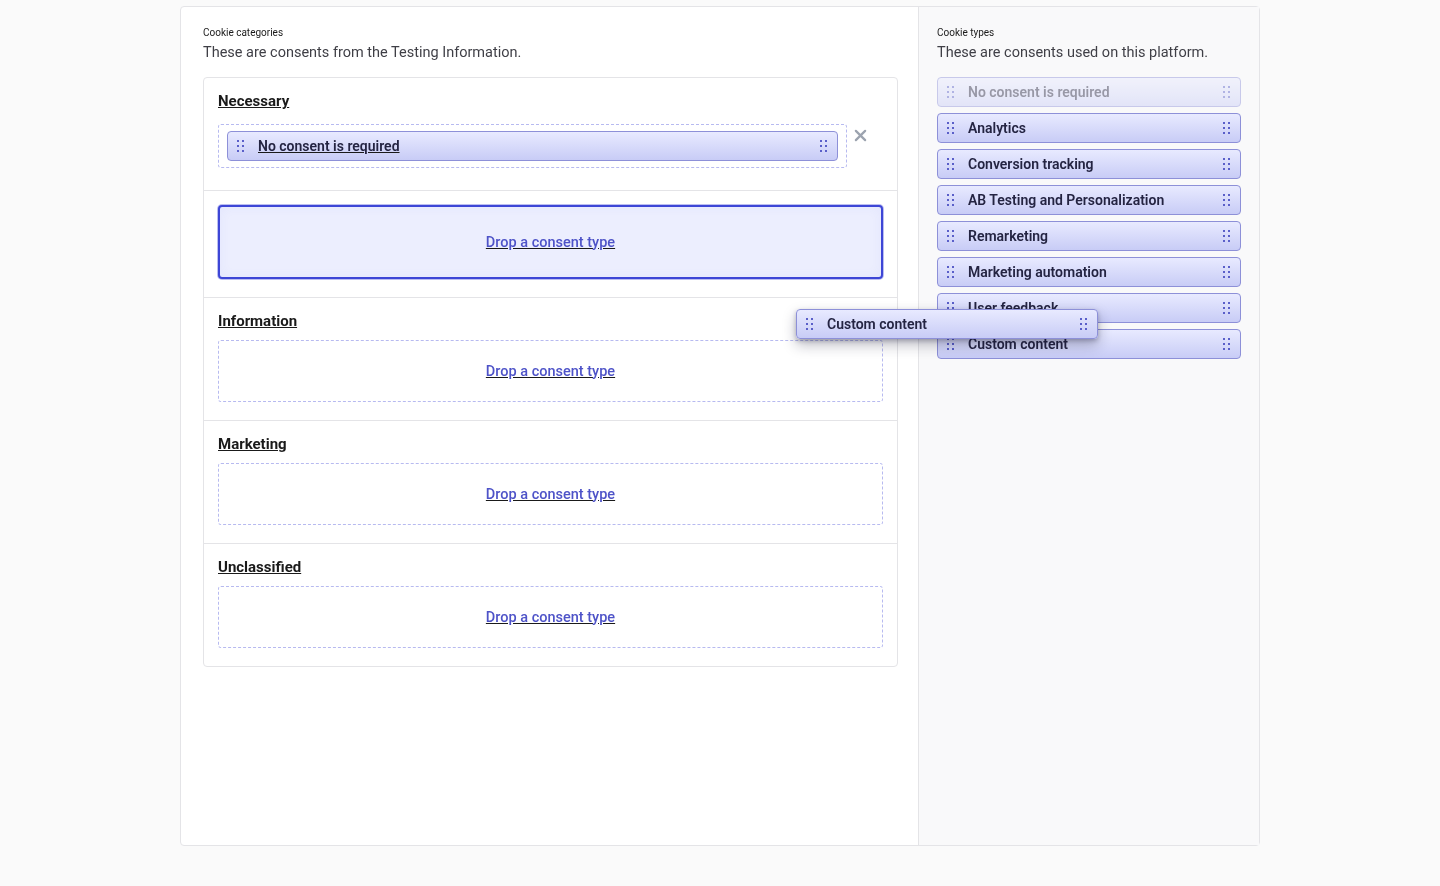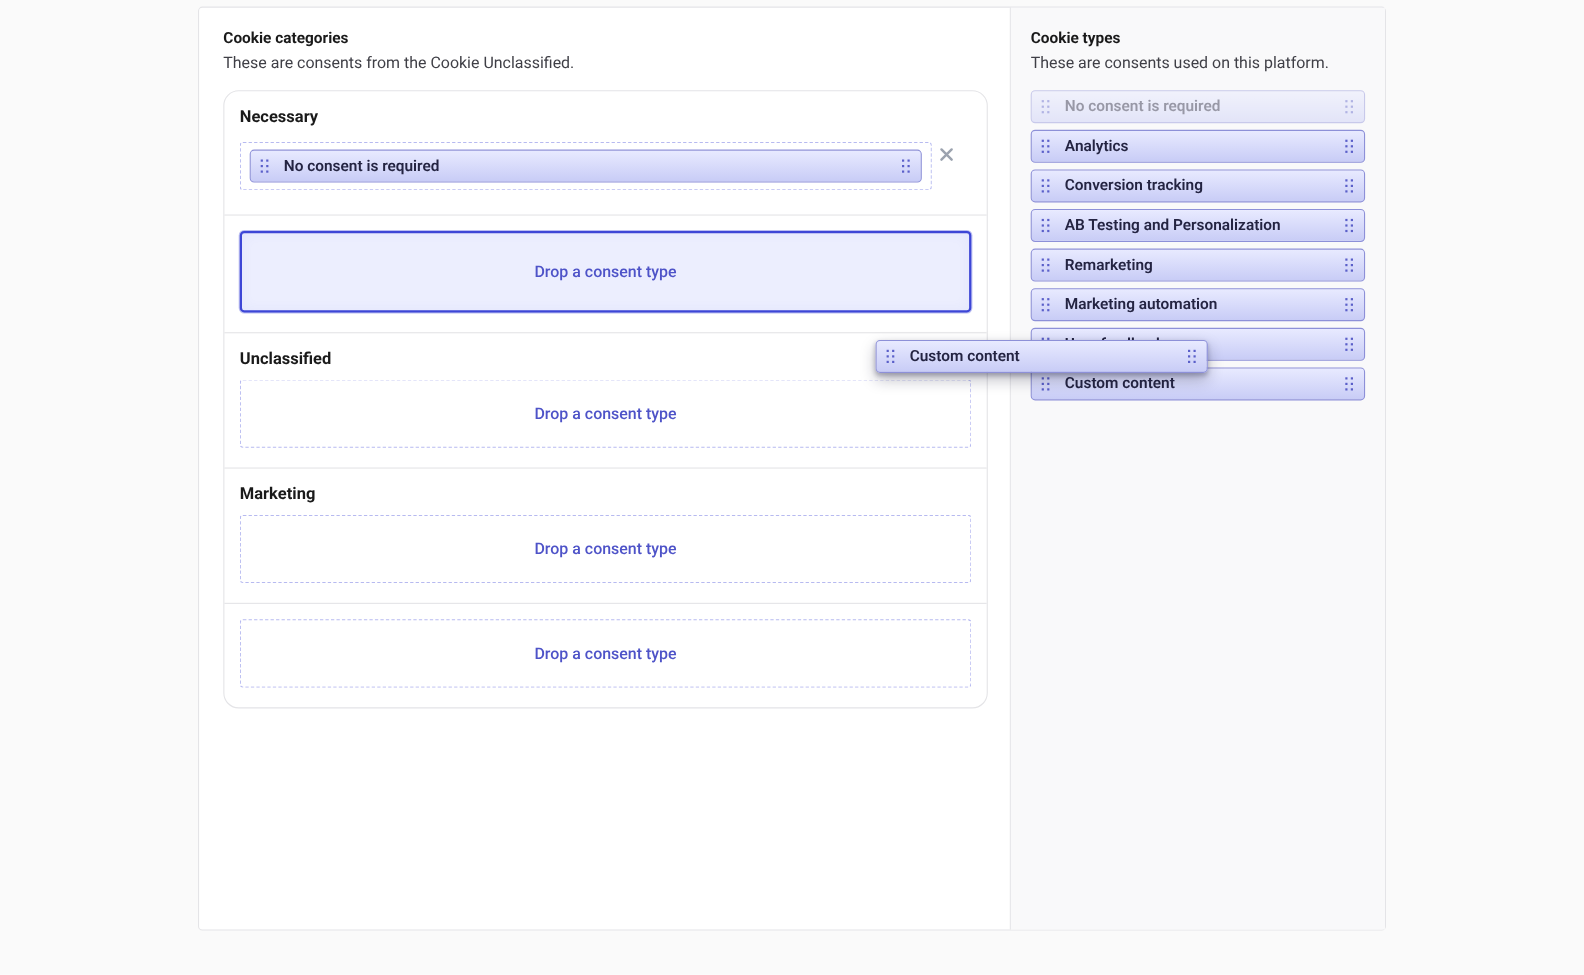--- a/index.html
+++ b/index.html
@@ -43,34 +43,35 @@
   }
   .left {
     padding: 18px 20px 30px 22px;
     border-right: 1px solid var(--panel-border);
   }
   .right {
     background: #f9f9fa;
     padding: 18px 18px 30px 18px;
   }
   h3 {
-    font-size: 14px;
-    font-weight: 700;
+    font-size: 10px;
+    font-weight: 400;
     margin: 2px 0 4px 0;
   }
   .sub {
     font-size: 14.5px;
     color: #3f3f46;
     margin: 0 0 14px 0;
     line-height: 1.45;
   }
   
   .cat-list {
     border: 1px solid var(--panel-border);
-    border-radius: 14px;
+    border-radius: 4px;
+    text-decoration: underline;
   }
   .cat {
     padding: 14px 14px 18px 14px;
     border-bottom: 1px solid var(--panel-border);
   }
   .cat:last-child { border-bottom: none; }
   .cat-title {
     font-weight: 700;
     font-size: 15px;
     margin-bottom: 10px;
@@ -188,21 +189,21 @@
         <rect x="6" y="11" width="2" height="2"></rect>
     </g>
   </symbol>
 </svg>
 
 <div class="outer" style="position:relative;">
   <div class="shell">
 
     <div class="left">
       <h3>Cookie categories</h3>
-      <p class="sub">These are consents from the Cookie Unclassified.</p>
+      <p class="sub">These are consents from the Testing Information.</p>
 
       <div class="cat-list">
 
         <div class="cat">
           <div class="cat-title">Necessary</div>
           <div class="necessary-wrap slot-row">
             <div class="dashed-slot">
               <div class="chip">
                 <span class="grip">
                     <svg width="10" height="14">
@@ -225,34 +226,35 @@
           </div>
         </div>
 
         <div class="cat">
           <div class="drop-highlight">
             <span>Drop a consent type</span>
           </div>
         </div>
 
         <div class="cat">
-          <div class="cat-title">Unclassified</div>
+          <div class="cat-title">Information</div>
           <div class="drop-empty">
             <span>Drop a consent type</span>
           </div>
         </div>
 
         <div class="cat">
           <div class="cat-title">Marketing</div>
           <div class="drop-empty">
             <span>Drop a consent type</span>
           </div>
         </div>
 
         <div class="cat">
+          <div class="cat-title">Unclassified</div>
           <div class="drop-empty">
             <span>Drop a consent type</span>
           </div>
         </div>
 
       </div>
     </div>
 
     <div class="right">
       <h3>Cookie types</h3>

